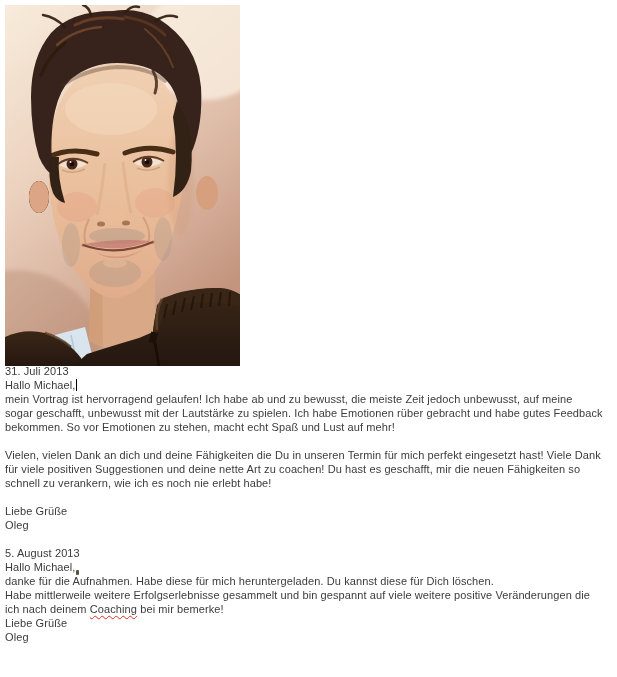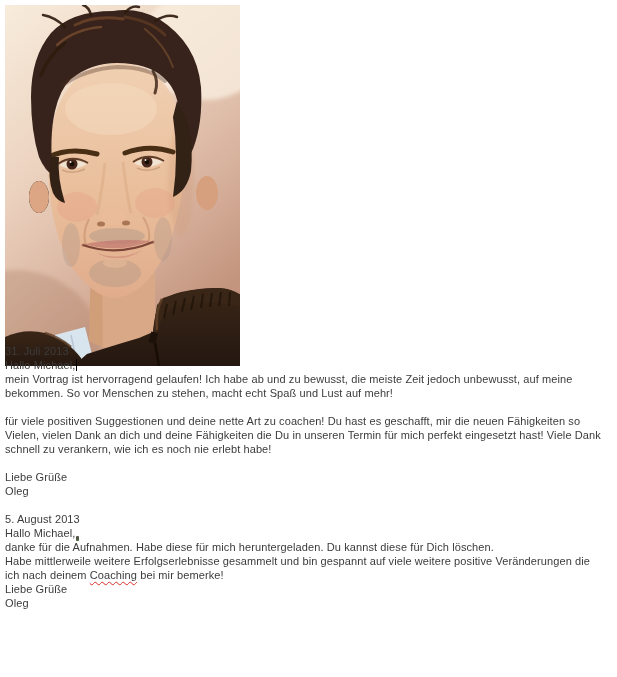--- a/index.html
+++ b/index.html
@@ -1,20 +1,20 @@
 <!DOCTYPE html>
 <html><head>
 <meta charset="utf-8">
 <style>
   html,body{margin:0;padding:0;background:#fff;}
   body{width:617px;height:677px;overflow:hidden;font-family:"Liberation Sans",sans-serif;}
   .page{position:relative;width:617px;height:677px;background:#ffffff;}
   .photo{position:absolute;left:5px;top:5px;width:235px;height:361px;}
   .photo svg{display:block;width:235px;height:361px;}
-  #text-area{position:absolute;left:5px;top:344px;width:608px;}
+  #text-area{position:absolute;left:5px;top:364px;width:608px;}
   .line{height:14px;line-height:14px;font-size:11px;color:#3b3b3b;white-space:nowrap;letter-spacing:0.1px;}
   .caret{display:inline-block;width:1.5px;height:12px;background:#000;vertical-align:-2px;margin-left:0.5px;}
   .misspelled{text-decoration:underline wavy #d93025;text-decoration-thickness:1px;text-underline-offset:2px;margin-top:20px;}
   .stray-mark{display:inline-block;width:3px;height:4px;background:#55564a;border-bottom:1px solid #4a7a34;border-radius:1px;margin-left:1px;vertical-align:-4px;}
 </style>
 </head>
 <body>
 
 <div class="page">
 
@@ -161,24 +161,25 @@
           <path d="M58,80 Q80,64 112,62 Q144,62 160,76" stroke="#4a2e1e" stroke-width="4" opacity="0.35"></path>
         </g>
       </g>
     </svg>
   </div>
 
   <div id="text-area">
       <div class="line">31. Juli 2013</div>
       <div class="line"><span>Hallo Michael,</span><span class="caret"></span></div>
       <div class="line">mein Vortrag ist hervorragend gelaufen! Ich habe ab und zu bewusst, die meiste Zeit jedoch unbewusst, auf meine</div>
-      <div class="line">bekommen. So vor Menschen zu stehen, macht echt Spaß und Lust auf mehr!</div>
+      <div class="line">sogar geschafft, unbewusst mit der Lautstärke zu spielen. Ich habe Emotionen rüber gebracht und habe gutes Feedback</div>
+      <div class="line">bekommen. So vor Emotionen zu stehen, macht echt Spaß und Lust auf mehr!</div>
       <div class="line"></div>
+      <div class="line">Vielen, vielen Dank an dich und deine Fähigkeiten die Du in unseren Termin für mich perfekt eingesetzt hast! Viele Dank</div>
       <div class="line">für viele positiven Suggestionen und deine nette Art zu coachen! Du hast es geschafft, mir die neuen Fähigkeiten so</div>
-      <div class="line">Vielen, vielen Dank an dich und deine Fähigkeiten die Du in unseren Termin für mich perfekt eingesetzt hast! Viele Dank</div>
       <div class="line">schnell zu verankern, wie ich es noch nie erlebt habe!</div>
       <div class="line"></div>
       <div class="line">Liebe Grüße</div>
       <div class="line">Oleg</div>
       <div class="line"></div>
       <div class="line">5. August 2013</div>
       <div class="line"><span>Hallo Michael,</span><span class="stray-mark"></span></div>
       <div class="line">danke für die Aufnahmen. Habe diese für mich heruntergeladen. Du kannst diese für Dich löschen.</div>
       <div class="line">Habe mittlerweile weitere Erfolgserlebnisse gesammelt und bin gespannt auf viele weitere positive Veränderungen die</div>
       <div class="line"><span>ich nach deinem </span><span class="misspelled">Coaching</span><span> bei mir bemerke!</span></div>

